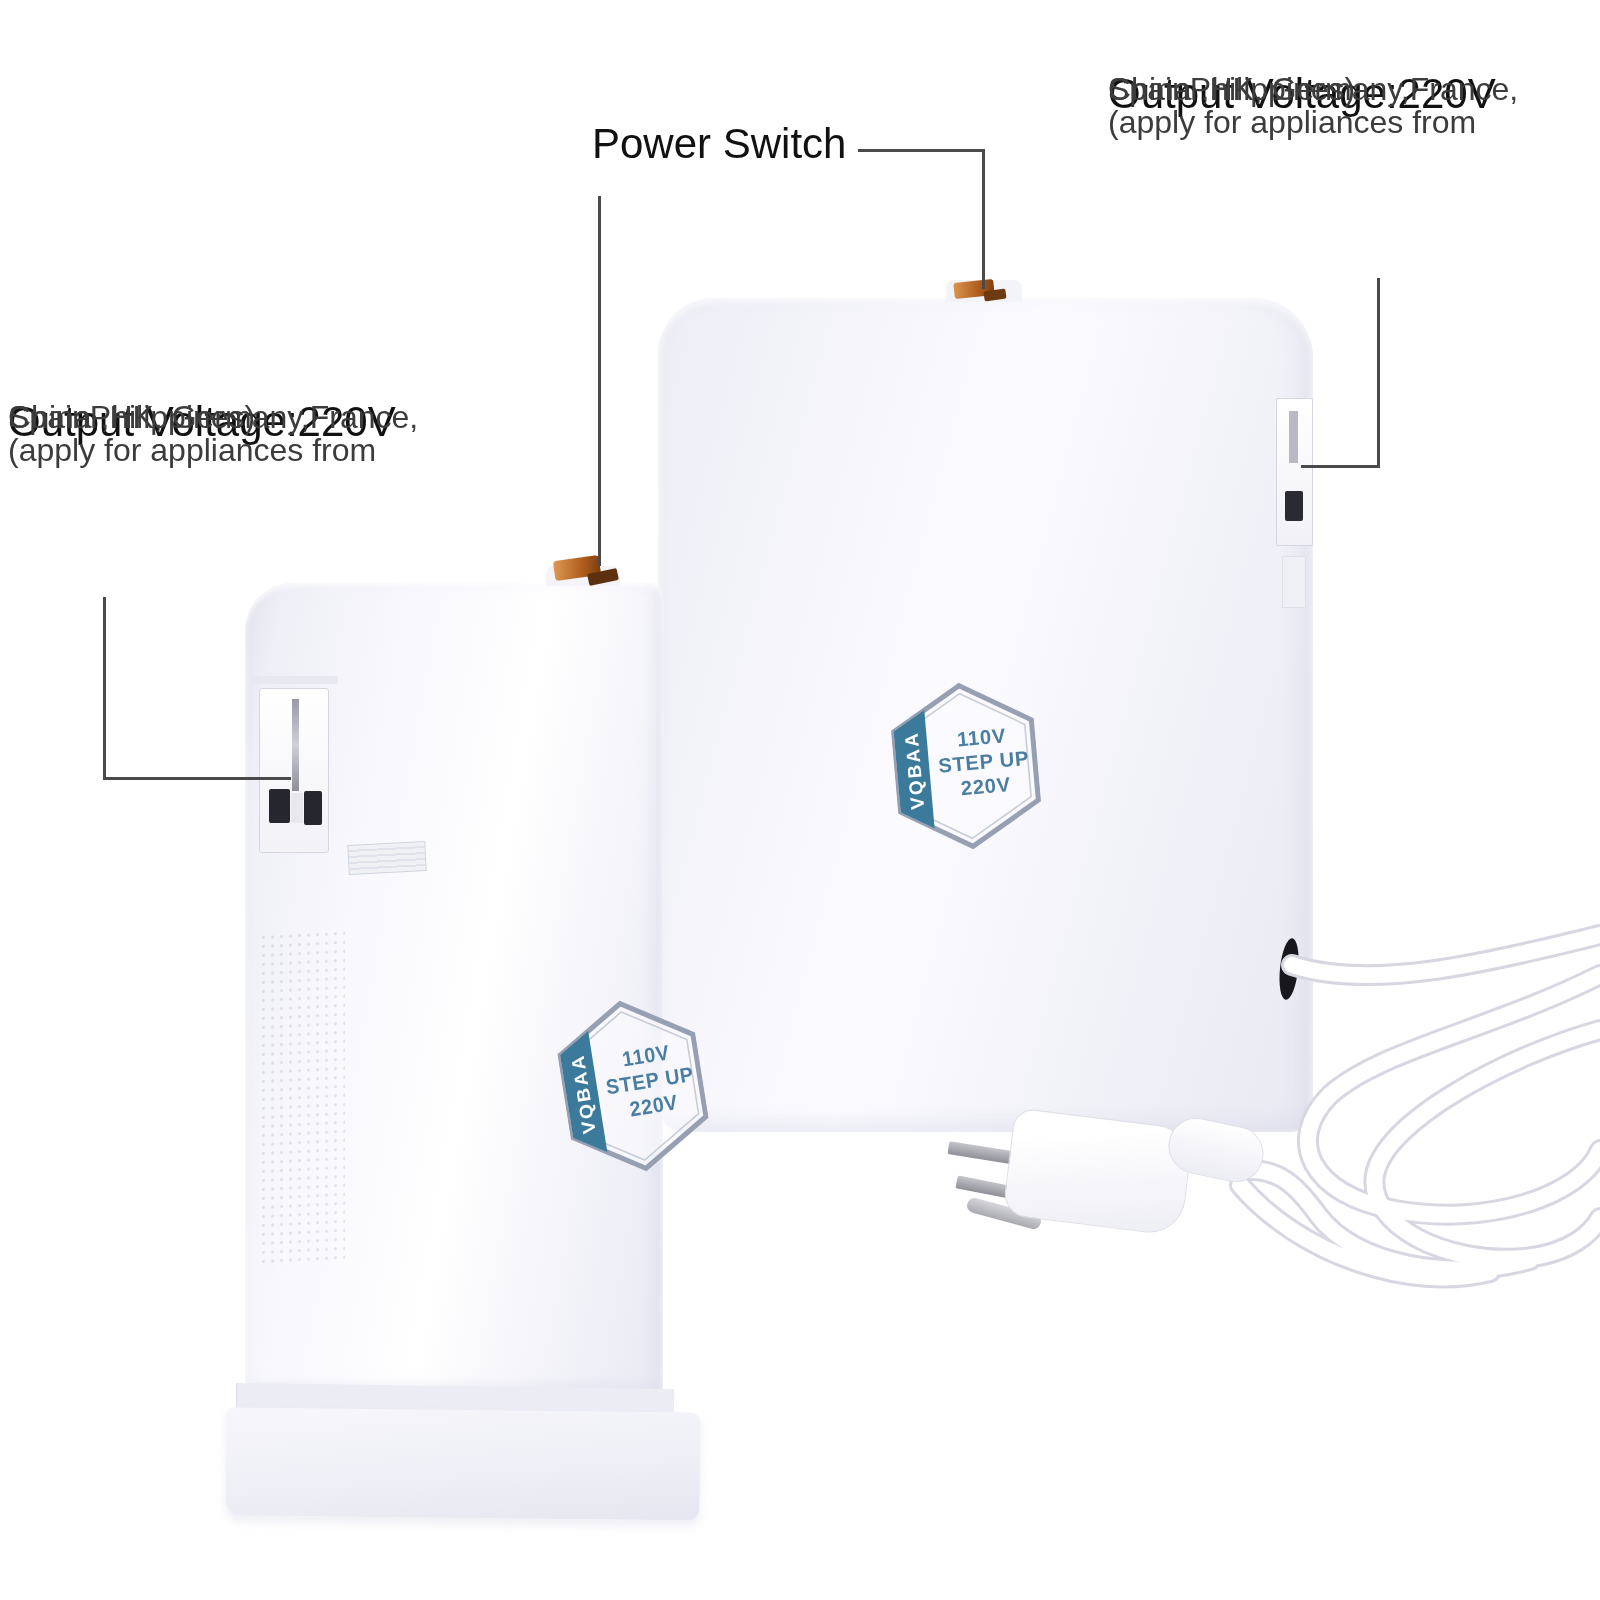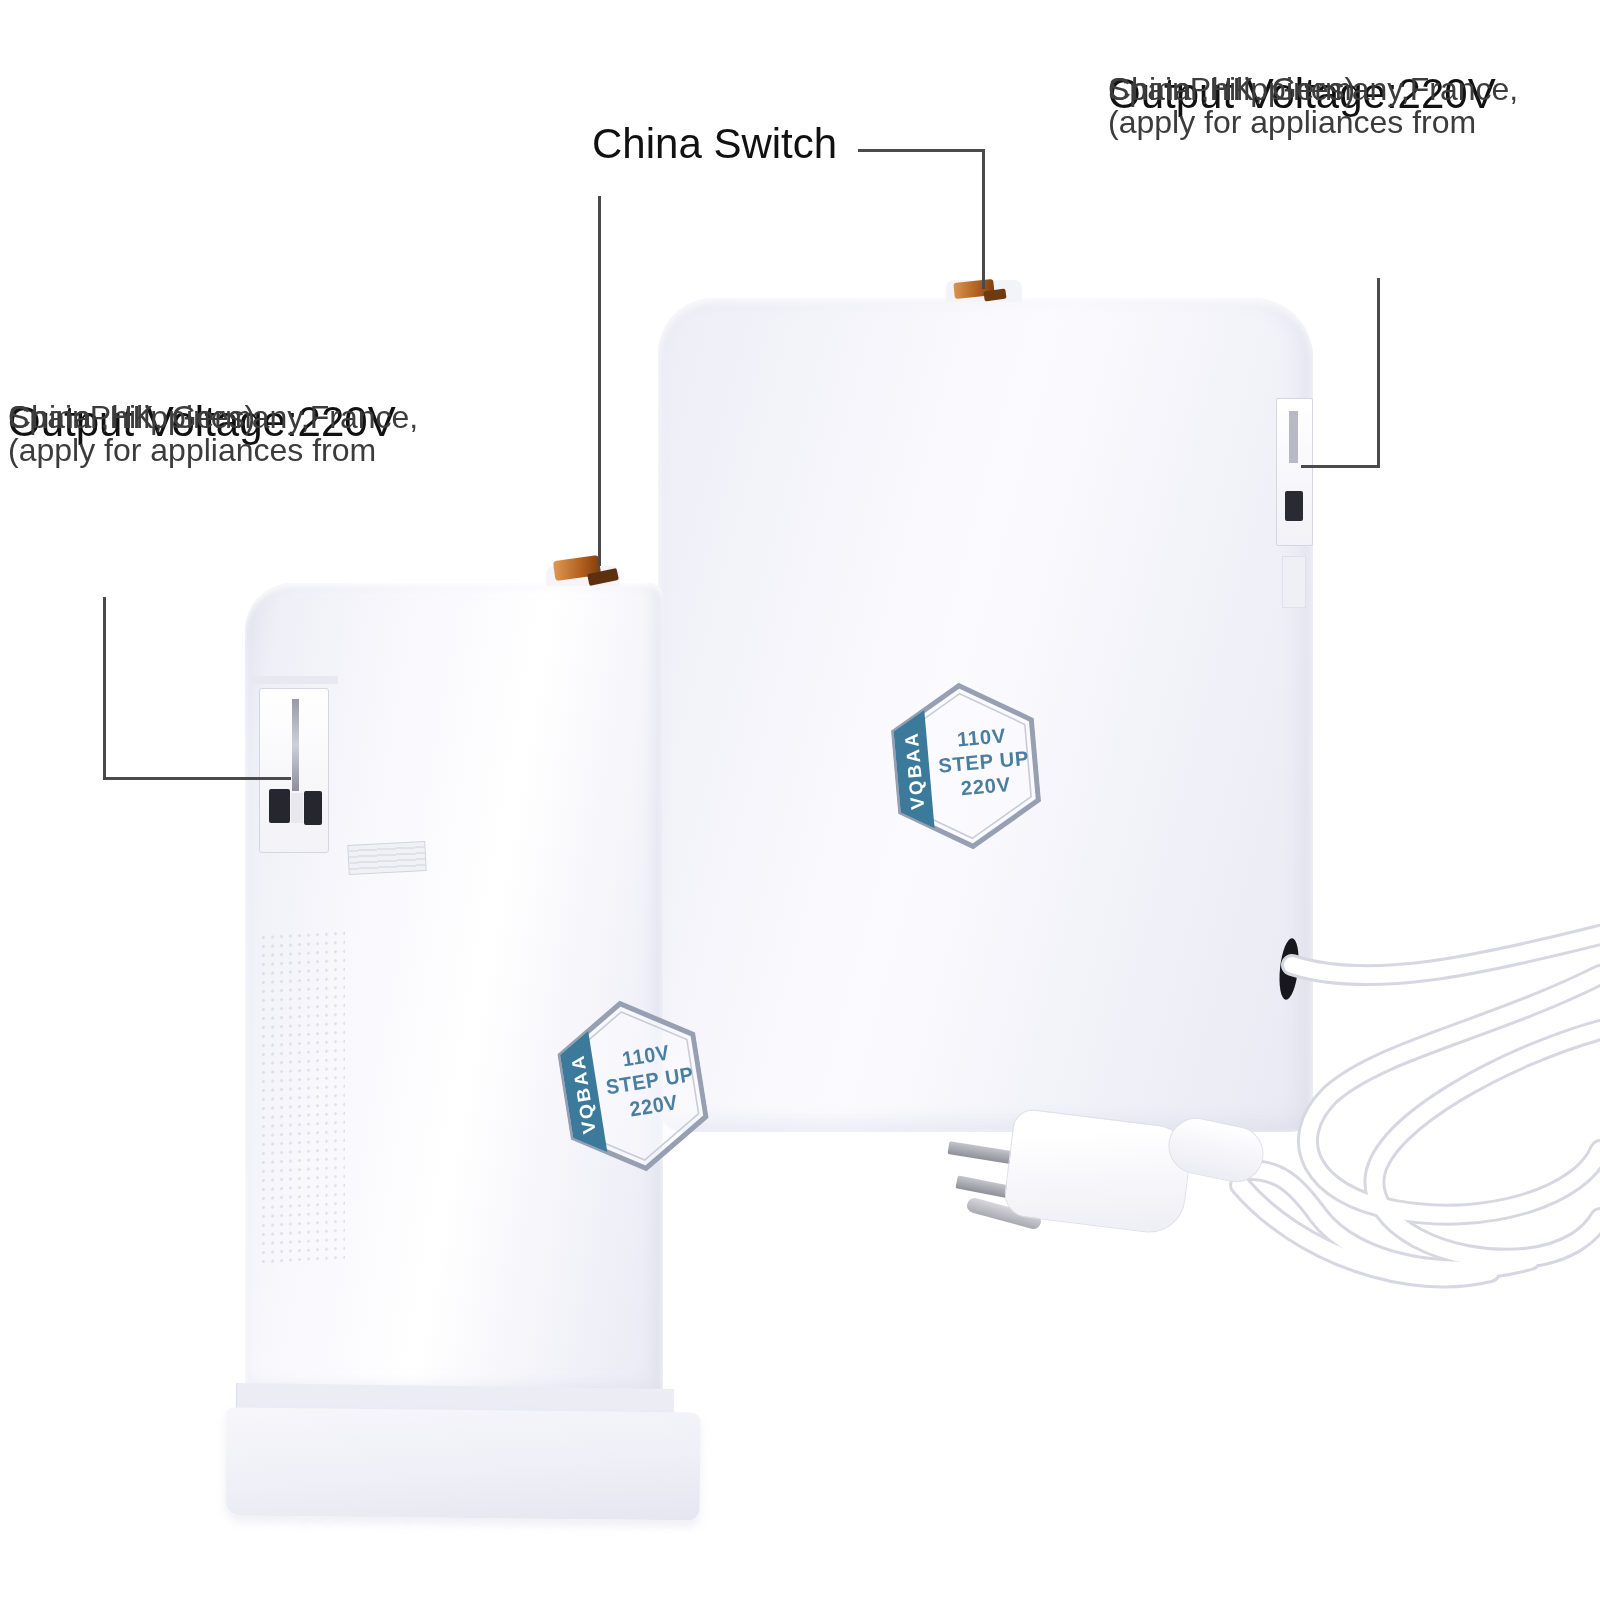--- a/index.html
+++ b/index.html
@@ -194,21 +194,21 @@
   </div>
 
   <div class="cl cl-ps-h"></div>
   <div class="cl cl-ps-vr"></div>
   <div class="cl cl-ps-vl"></div>
   <div class="cl cl-l-v"></div>
   <div class="cl cl-l-h"></div>
   <div class="cl cl-r-v"></div>
   <div class="cl cl-r-h"></div>
 
-  <div class="ann-title label-power">China Switch</div>
+  <div class="ann-title label-power">Power Switch</div>
 
   <div class="block-right">
     <span class="ann-title">Output Voltage:220V</span>
     <span class="ann-body">(apply for appliances from</span>
     <span class="ann-body" style="margin-top:0;">China ,HK, Germany,France,</span>
     <span class="ann-body" style="margin-top:0;">SpainPhilippines)</span>
   </div>
 
   <div class="block-left">
     <span class="ann-title">Output Voltage:220V</span>

